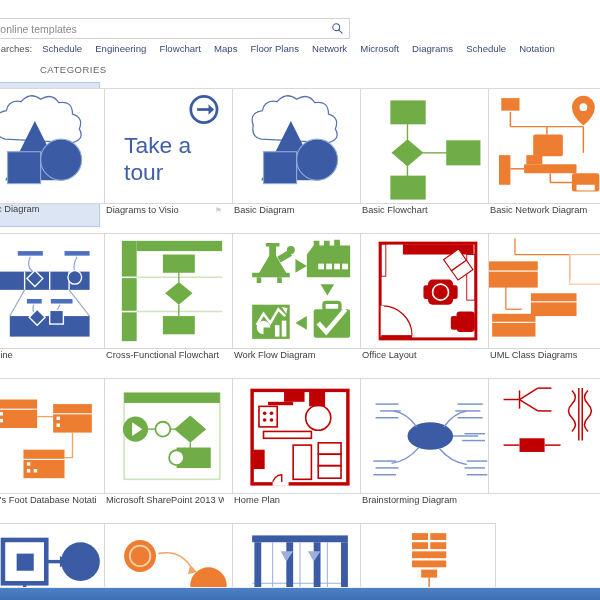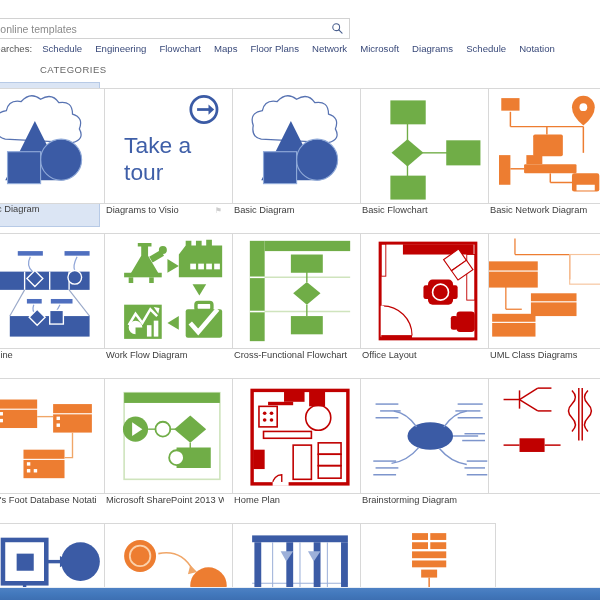--- a/index.html
+++ b/index.html
@@ -298,72 +298,72 @@
       <rect x="20" y="72" width="70" height="18" fill="#3b5ba5"></rect>
       <polygon points="44,66 51,73 44,80 37,73" fill="#3b5ba5" stroke="#fff" stroke-width="1.2"></polygon>
       <rect x="55" y="67" width="12" height="12" fill="#3b5ba5" stroke="#fff" stroke-width="1.2"></rect>
     </svg>
         </div>
         <div class="tile-label">Timeline</div>
       </div>
       <div class="tile">
         <div class="thumb">
     <svg viewBox="0 0 100 100">
-      <g fill="#70ad47">
-        <path d="M20 8 h12 v3 h-3 v8 l10 17 h-26 l10 -17 v-8 h-3z"></path>
-        <rect x="8" y="34" width="33" height="4"></rect>
-        <path d="M30 20 l10 -6 3 5 -10 6z"></path>
-        <circle cx="42" cy="14" r="3.5"></circle>
-        <rect x="12" y="38" width="4" height="5"></rect>
-        <rect x="30" y="38" width="4" height="5"></rect>
-      </g>
-      <polygon points="46,22 56,28 46,34" fill="#70ad47"></polygon>
-      <g fill="#70ad47">
-        <path d="M62 10 v-4 h5 v4 h4 v-4 h5 v4 h4 v-5 h5 v5 h9 v28 h-38 v-20z"></path>
-      </g>
-      <g fill="#fff">
-        <rect x="66" y="26" width="5" height="5"></rect>
-        <rect x="73" y="26" width="5" height="5"></rect>
-        <rect x="80" y="26" width="5" height="5"></rect>
-        <rect x="87" y="26" width="5" height="5"></rect>
-      </g>
-      <polygon points="74,44 80,54 68,54" fill="#70ad47" transform="rotate(180 74 49)"></polygon>
-      <g>
-        <rect x="62" y="66" width="32" height="25" rx="2" fill="#70ad47"></rect>
-        <rect x="71" y="60" width="14" height="7" rx="2" fill="none" stroke="#70ad47" stroke-width="3"></rect>
-        <polyline points="66,78 73,86 90,66" fill="none" stroke="#fff" stroke-width="4"></polyline>
-      </g>
-      <polygon points="56,72 46,78 56,84" fill="#70ad47"></polygon>
-      <rect x="8" y="62" width="33" height="30" fill="#70ad47"></rect>
-      <polyline points="12,80 18,70 24,78 31,66 37,72" fill="none" stroke="#fff" stroke-width="2.2"></polyline>
-      <polygon points="34,64 39,65 38,70" fill="#fff"></polygon>
-      <path d="M18 88 a6 6 0 1 1 6 -6 l-6 0z" fill="#fff"></path>
-      <rect x="28" y="80" width="4" height="10" fill="#fff"></rect>
-      <rect x="34" y="76" width="4" height="14" fill="#fff"></rect>
-    </svg>
-        </div>
-        <div class="tile-label">Work Flow Diagram</div>
-      </div>
-      <div class="tile">
-        <div class="thumb">
-    <svg viewBox="0 0 100 100">
       <rect x="6" y="6" width="13" height="88" fill="#70ad47"></rect>
       <rect x="19" y="6" width="75" height="9" fill="#70ad47"></rect>
       <line x1="19" y1="38" x2="94" y2="38" stroke="#cfe4bd" stroke-width="1.4"></line>
       <line x1="19" y1="68" x2="94" y2="68" stroke="#cfe4bd" stroke-width="1.4"></line>
       <line x1="6" y1="38" x2="19" y2="38" stroke="#fff" stroke-width="1.4"></line>
       <line x1="6" y1="68" x2="19" y2="68" stroke="#fff" stroke-width="1.4"></line>
       <line x1="56" y1="33" x2="56" y2="42" stroke="#70ad47" stroke-width="1.2"></line>
       <line x1="56" y1="62" x2="56" y2="72" stroke="#70ad47" stroke-width="1.2"></line>
       <rect x="42" y="18" width="28" height="16" fill="#70ad47"></rect>
       <polygon points="56,42 68,52 56,62 44,52" fill="#70ad47"></polygon>
       <rect x="42" y="72" width="28" height="16" fill="#70ad47"></rect>
     </svg>
         </div>
         <div class="tile-label">Cross-Functional Flowchart</div>
+      </div>
+      <div class="tile">
+        <div class="thumb">
+    <svg viewBox="0 0 100 100">
+      <g fill="#70ad47">
+        <path d="M20 8 h12 v3 h-3 v8 l10 17 h-26 l10 -17 v-8 h-3z"></path>
+        <rect x="8" y="34" width="33" height="4"></rect>
+        <path d="M30 20 l10 -6 3 5 -10 6z"></path>
+        <circle cx="42" cy="14" r="3.5"></circle>
+        <rect x="12" y="38" width="4" height="5"></rect>
+        <rect x="30" y="38" width="4" height="5"></rect>
+      </g>
+      <polygon points="46,22 56,28 46,34" fill="#70ad47"></polygon>
+      <g fill="#70ad47">
+        <path d="M62 10 v-4 h5 v4 h4 v-4 h5 v4 h4 v-5 h5 v5 h9 v28 h-38 v-20z"></path>
+      </g>
+      <g fill="#fff">
+        <rect x="66" y="26" width="5" height="5"></rect>
+        <rect x="73" y="26" width="5" height="5"></rect>
+        <rect x="80" y="26" width="5" height="5"></rect>
+        <rect x="87" y="26" width="5" height="5"></rect>
+      </g>
+      <polygon points="74,44 80,54 68,54" fill="#70ad47" transform="rotate(180 74 49)"></polygon>
+      <g>
+        <rect x="62" y="66" width="32" height="25" rx="2" fill="#70ad47"></rect>
+        <rect x="71" y="60" width="14" height="7" rx="2" fill="none" stroke="#70ad47" stroke-width="3"></rect>
+        <polyline points="66,78 73,86 90,66" fill="none" stroke="#fff" stroke-width="4"></polyline>
+      </g>
+      <polygon points="56,72 46,78 56,84" fill="#70ad47"></polygon>
+      <rect x="8" y="62" width="33" height="30" fill="#70ad47"></rect>
+      <polyline points="12,80 18,70 24,78 31,66 37,72" fill="none" stroke="#fff" stroke-width="2.2"></polyline>
+      <polygon points="34,64 39,65 38,70" fill="#fff"></polygon>
+      <path d="M18 88 a6 6 0 1 1 6 -6 l-6 0z" fill="#fff"></path>
+      <rect x="28" y="80" width="4" height="10" fill="#fff"></rect>
+      <rect x="34" y="76" width="4" height="14" fill="#fff"></rect>
+    </svg>
+        </div>
+        <div class="tile-label">Work Flow Diagram</div>
       </div>
       <div class="tile">
         <div class="thumb">
     <svg viewBox="0 0 100 100">
       <rect x="8" y="8" width="84" height="84" fill="none" stroke="#c00000" stroke-width="2.6"></rect>
       <rect x="28" y="9" width="62" height="9" fill="#c00000"></rect>
       <rect x="9" y="9" width="4" height="28" fill="#fff" stroke="#c00000" stroke-width="0.8"></rect>
       <rect x="84" y="18" width="7" height="40" fill="#fff" stroke="#c00000" stroke-width="0.8"></rect>
       <g stroke="#c00000" stroke-width="1" fill="#fff" transform="rotate(-35 76 26)">
         <rect x="68" y="16" width="16" height="12"></rect>

